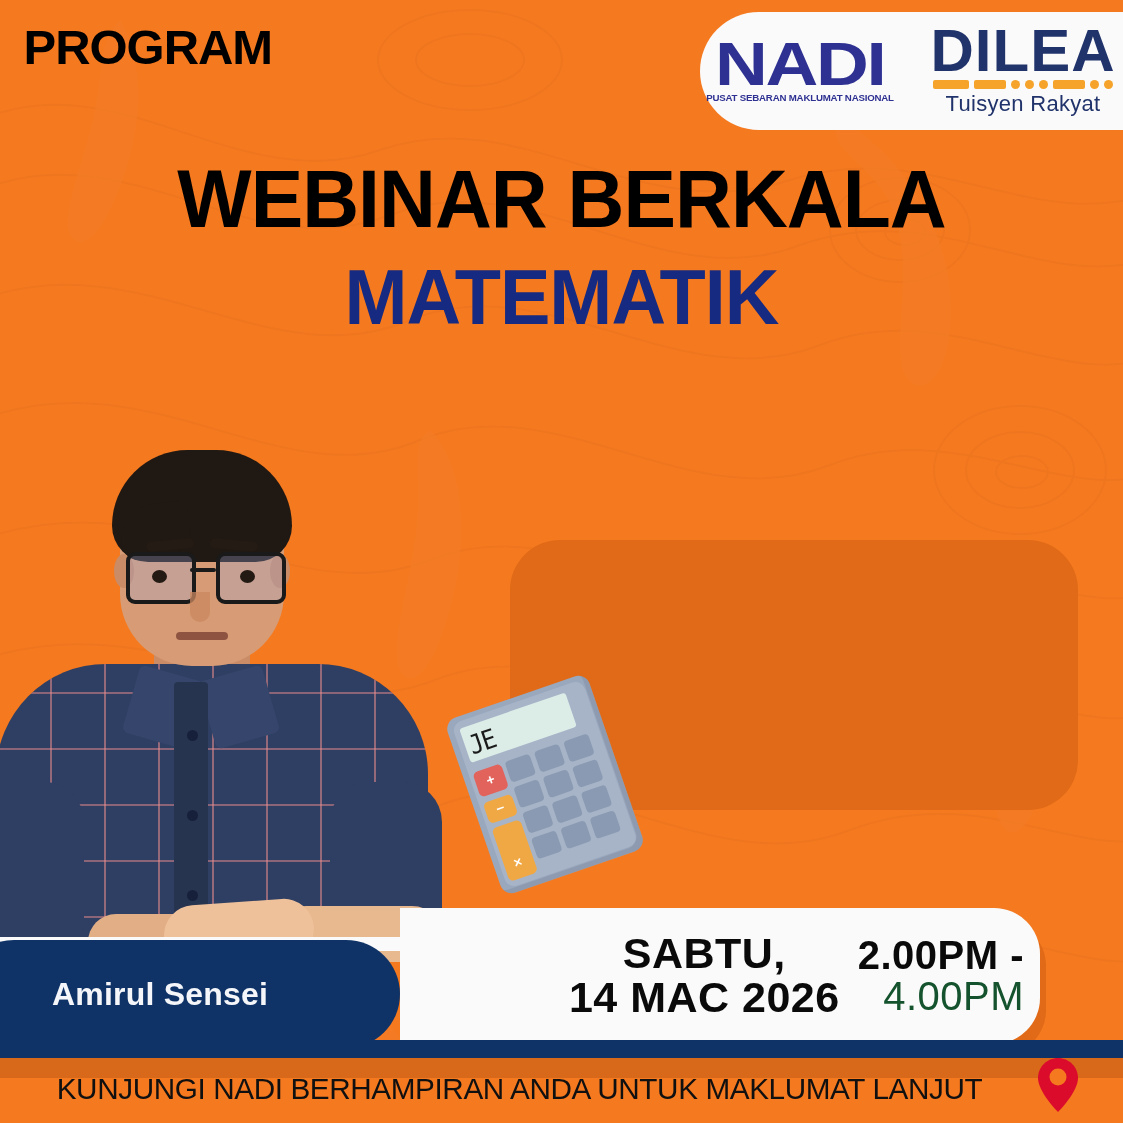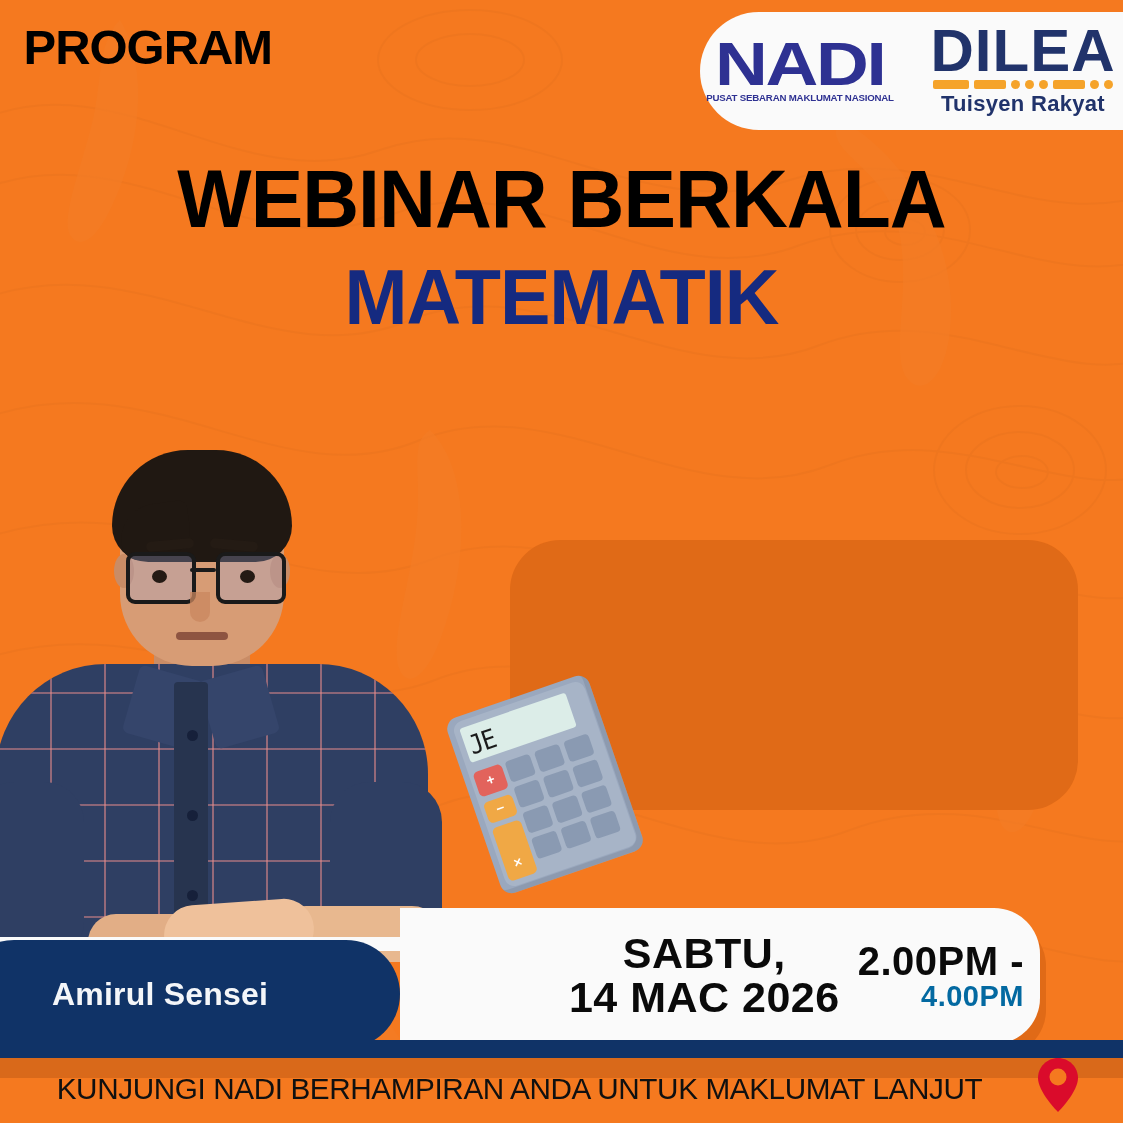--- a/index.html
+++ b/index.html
@@ -34,21 +34,21 @@
   }
   .logo-sep{width:3px;height:74px;background:transparent;}
   .logo-dilea{display:flex;flex-direction:column;align-items:center;}
   .dilea-word{
     font-weight:bold;font-size:60px;line-height:.85;letter-spacing:1px;
     color:#21336B;-webkit-text-stroke:0px;
   }
   .dilea-dashes{display:flex;align-items:center;gap:5px;margin:4px 0 2px;}
   .dash{height:9px;background:#F5A32A;border-radius:2px;}
   .dot{width:9px;height:9px;background:#F5A32A;border-radius:50%;}
-  .dilea-sub{font-size:22px;font-weight:bold;color:#21336B;letter-spacing:.3px;}
+  .dilea-sub{font-size:22px;font-weight:normal;color:#21336B;letter-spacing:.3px;}
 
   
   .program-kicker{
     position:absolute;left:26px;top:24px;
     font-weight:bold;font-size:48px;letter-spacing:-1px;color:#000;
     transform:scaleX(1.02);line-height:1;
   }
   .khas{
     position:absolute;left:26px;top:72px;
     font-weight:bold;font-size:70px;letter-spacing:-2px;color:#000;line-height:1;
@@ -174,21 +174,21 @@
   }
   .date-grid{
     position:absolute;inset:0;display:flex;align-items:center;justify-content:flex-end;
     padding-right:16px;gap:18px;
   }
   .date-col{text-align:center;line-height:1.02;}
   .date-l1{font-weight:bold;font-size:43px;color:#0A0A0A;letter-spacing:.5px;}
   .date-l2{font-weight:bold;font-size:43px;color:#0A0A0A;letter-spacing:.5px;}
   .time-col{text-align:right;line-height:1.02;}
   .time-l1{font-weight:bold;font-size:40px;color:#0A0A0A;letter-spacing:.5px;}
-  .time-l2{font-weight:bold;font-size:29px;color:#0369a1;letter-spacing:.5px;}
+  .time-l2{font-weight:normal;font-size:40px;color:#14532d;letter-spacing:.5px;}
 
   
   .photo-baseline{position:absolute;left:0;top:937px;width:452px;height:14px;background:#FAFAFA;}
   .navy-strip{position:absolute;left:0;top:1040px;width:1123px;height:18px;background:#103367;}
   .dark-orange-strip{position:absolute;left:0;top:1058px;width:1123px;height:20px;background:#D9691A;}
   .footer{position:absolute;left:0;top:1078px;width:1123px;height:45px;background:#F5791F;}
   .footer-text{
     position:absolute;left:52px;top:1072px;
     font-size:30px;font-weight:normal;color:#101010;letter-spacing:-.4px;
     transform:scaleX(.99);

